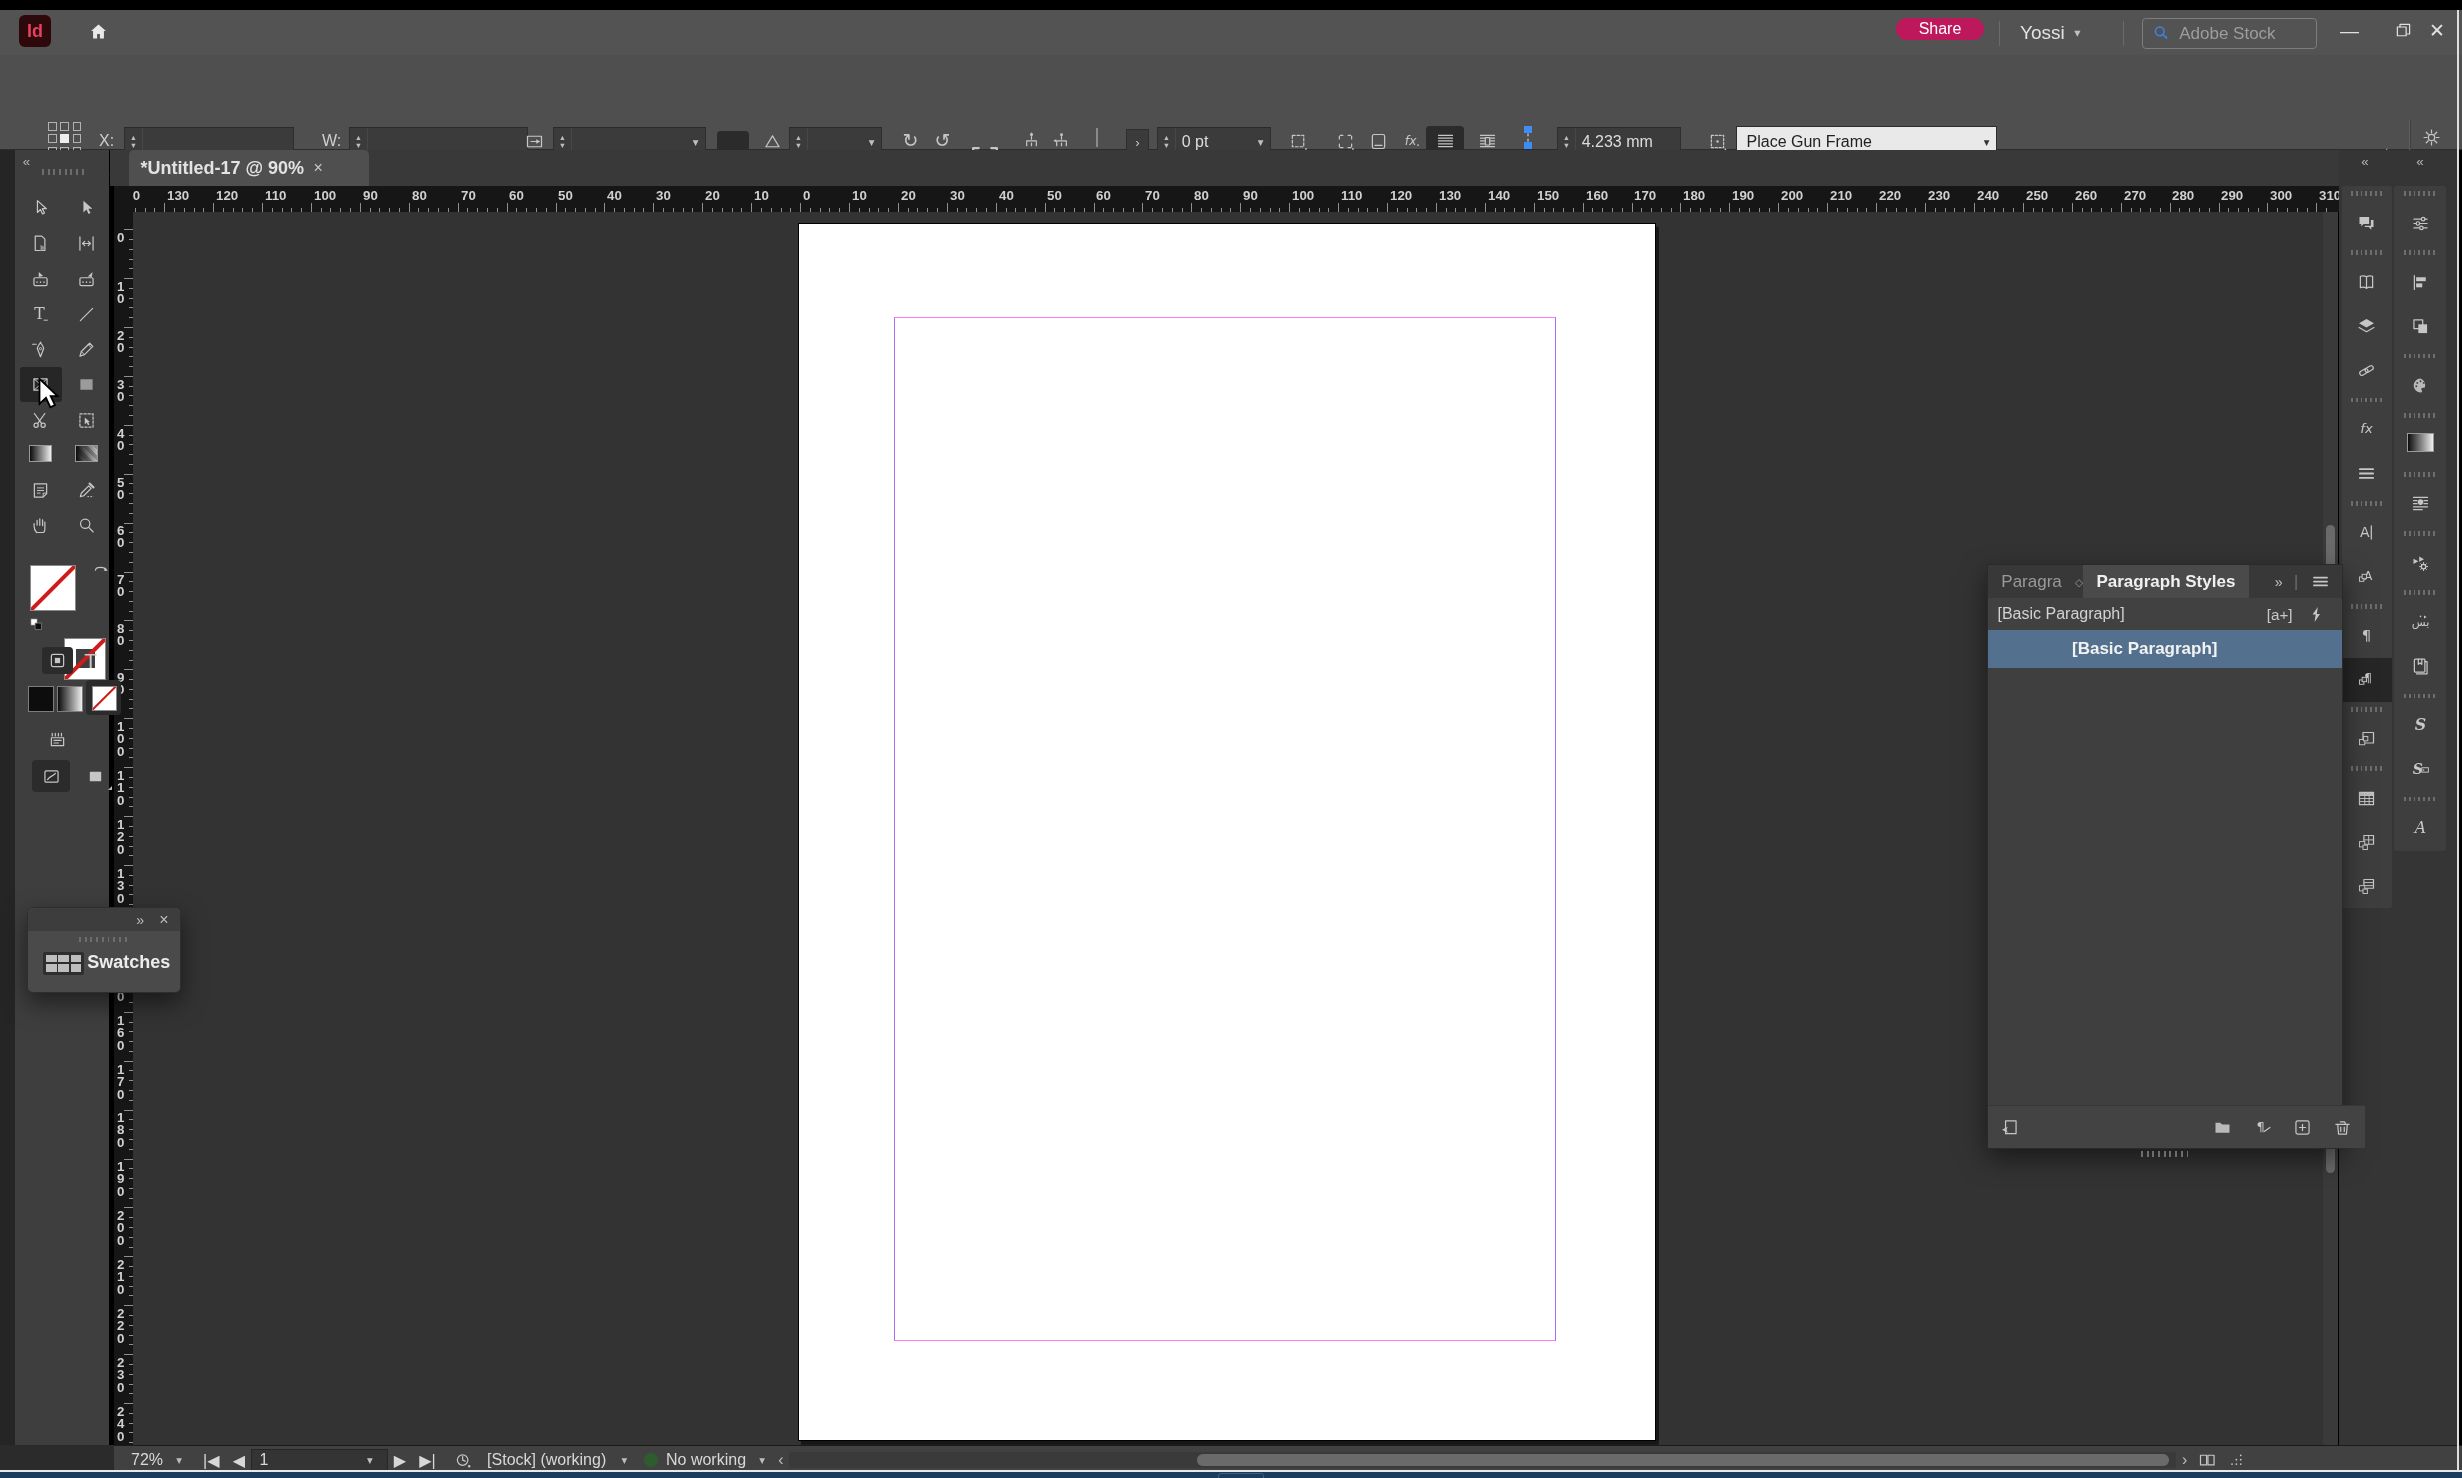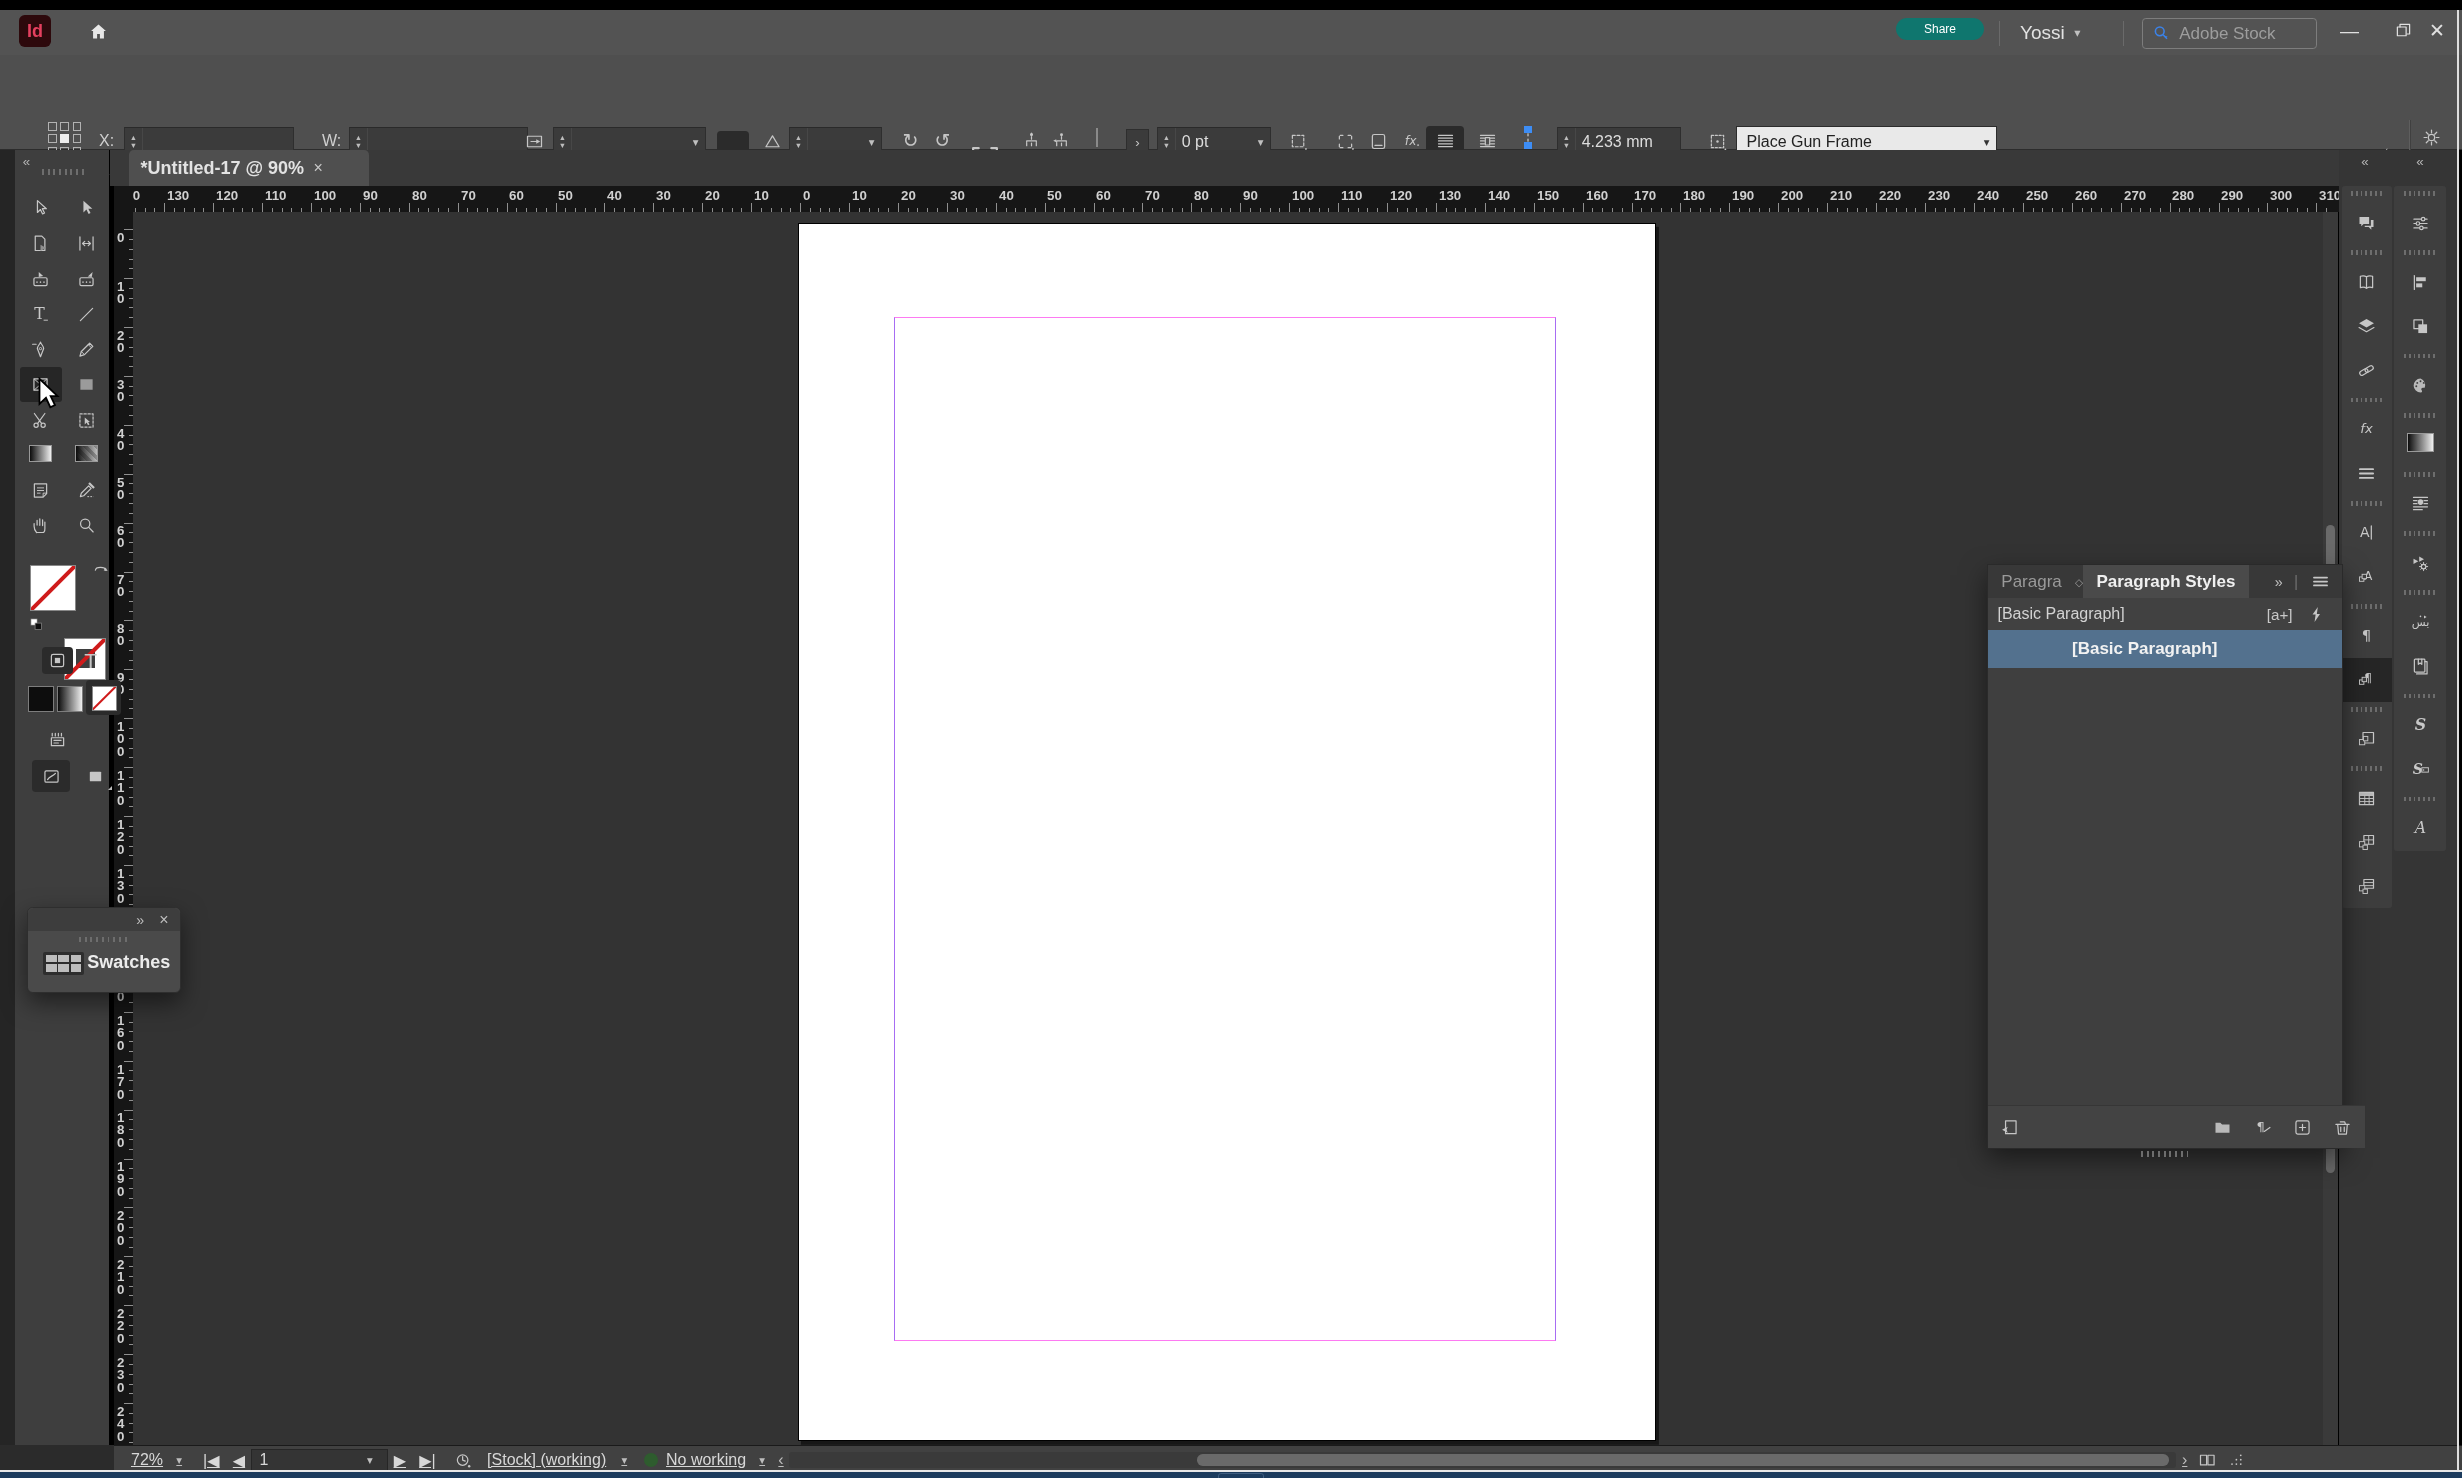--- a/index.html
+++ b/index.html
@@ -7,22 +7,22 @@
        font-family:"Liberation Sans",sans-serif;color:#d6d6d6;-webkit-font-smoothing:antialiased;}
   .abs{position:absolute;}
   
   #top-strip{left:0;top:0;width:2462px;height:9.5px;background:#000;}
   #menubar{left:0;top:9.5px;width:2462px;height:46px;background:#535353;border-bottom:1px solid #464646;}
   #id-logo{left:19px;top:5.7px;width:32px;height:32px;background:#2d090c;border-radius:5.7px;
            color:#e4405f;font-weight:bold;font-size:18px;display:flex;align-items:center;justify-content:center;}
   #home-btn{left:82px;top:7.6px;width:32px;height:29px;display:flex;align-items:center;justify-content:center;}
   #menu-items{left:124px;top:0;height:46px;display:flex;align-items:center;}
   .menu-item{padding:0 14.3px;font-size:19px;color:#e2e2e2;height:46px;display:flex;align-items:center;cursor:default;}
-  #share-btn{left:1896px;top:8.6px;width:88px;height:22px;background:#0f766e;border-radius:15.2px;color:#fff;
-             font-size:12px;display:flex;align-items:center;justify-content:center;}
+  #share-btn{left:1896px;top:8.6px;width:88px;height:22px;background:#be185d;border-radius:15.2px;color:#fff;
+             font-size:16px;display:flex;align-items:center;justify-content:center;}
   .tdiv{top:11.4px;width:1px;height:25px;background:#6a6a6a;}
   #user-chip{left:2020px;top:0;height:46px;display:flex;align-items:center;gap:9.5px;font-size:19px;color:#e2e2e2;}
   #stock-box{left:2142px;top:8.6px;width:158px;height:29px;border:1px solid #7d7d7d;border-radius:3.8px;
              display:flex;align-items:center;gap:7.6px;padding:0 7.6px;color:#9d9d9d;font-size:17px;}
   .winbtn{top:0px;width:53px;height:42px;display:flex;align-items:center;justify-content:center;color:#e0e0e0;font-size:19px;}
   
   #controlbar{left:0;top:55px;width:2462px;height:94px;background:#4f4f4f;border-bottom:1px solid #2c2c2c;}
   .clab{font-size:16px;color:#cfcfcf;}
   .cfield{background:#3b3b3b;border:1px solid #2e2e2e;border-top-color:#2a2a2a;height:27px;display:flex;align-items:center;color:#ddd;font-size:16px;}
   .stepper{width:17px;display:flex;flex-direction:column;align-items:center;justify-content:center;color:#bdbdbd;font-size:8.6px;line-height:7.6px;border-right:1px solid #474747;height:100%;}
@@ -112,21 +112,21 @@
   .dockcol{position:absolute;top:36px;background:#3e3e3e;border-radius:2.9px;}
   .dockcell{width:100%;height:44px;display:flex;align-items:center;justify-content:center;}
   .dockcell.on{background:#262626;}
   .dockdots{height:15.2px;display:flex;align-items:center;justify-content:center;}
   .dockdots span{width:32px;height:4.8px;background:repeating-linear-gradient(90deg,#6d6d6d 0 1.9px,transparent 1.9px 4.8px);}
   .dockhead{position:absolute;top:3.8px;width:100%;text-align:center;color:#b5b5b5;font-size:13.3px;}
   
   #statusbar-left{left:0;top:1445px;width:114px;height:28px;background:#2b2b2b;}
   #statusbar{left:114px;top:1445px;width:2348px;height:28px;background:#414141;border-top:1px solid #1a1a1a;
              display:flex;align-items:center;font-size:16px;color:#d8d8d8;}
-  .sb{display:flex;align-items:center;justify-content:center;text-decoration:underline;}
+  .sb{display:flex;align-items:center;justify-content:center;}
   #page-field{width:120px;height:21px;background:#343434;border:1px solid #262626;display:flex;align-items:center;padding:0 7.6px;margin:0 5.7px;}
   #hscroll{position:relative;width:1387px;height:15.2px;background:#3a3a3a;border-radius:2.9px;margin:0 5.7px;}
   #hscroll .thumb{position:absolute;top:1.9px;left:408px;width:972px;height:11.4px;background:#6a6a6a;border-radius:5.7px;}
   #win-right{left:2457px;top:9.5px;width:1.9px;height:1461px;background:#dedede;}
   #win-bottom{left:0;top:1470px;width:2462px;height:1.9px;background:#e8e8e8;}
   #taskbar{left:0;top:1472px;width:2462px;height:6.7px;background:#1c3c5e;}
   #taskbar i{position:absolute;left:1218px;top:1px;width:44px;height:5.7px;border:1px solid #3f5e80;border-radius:2.9px;}
   #cursor{left:34px;top:377px;width:29px;height:36px;z-index:60;}
 </style>
 </head>

